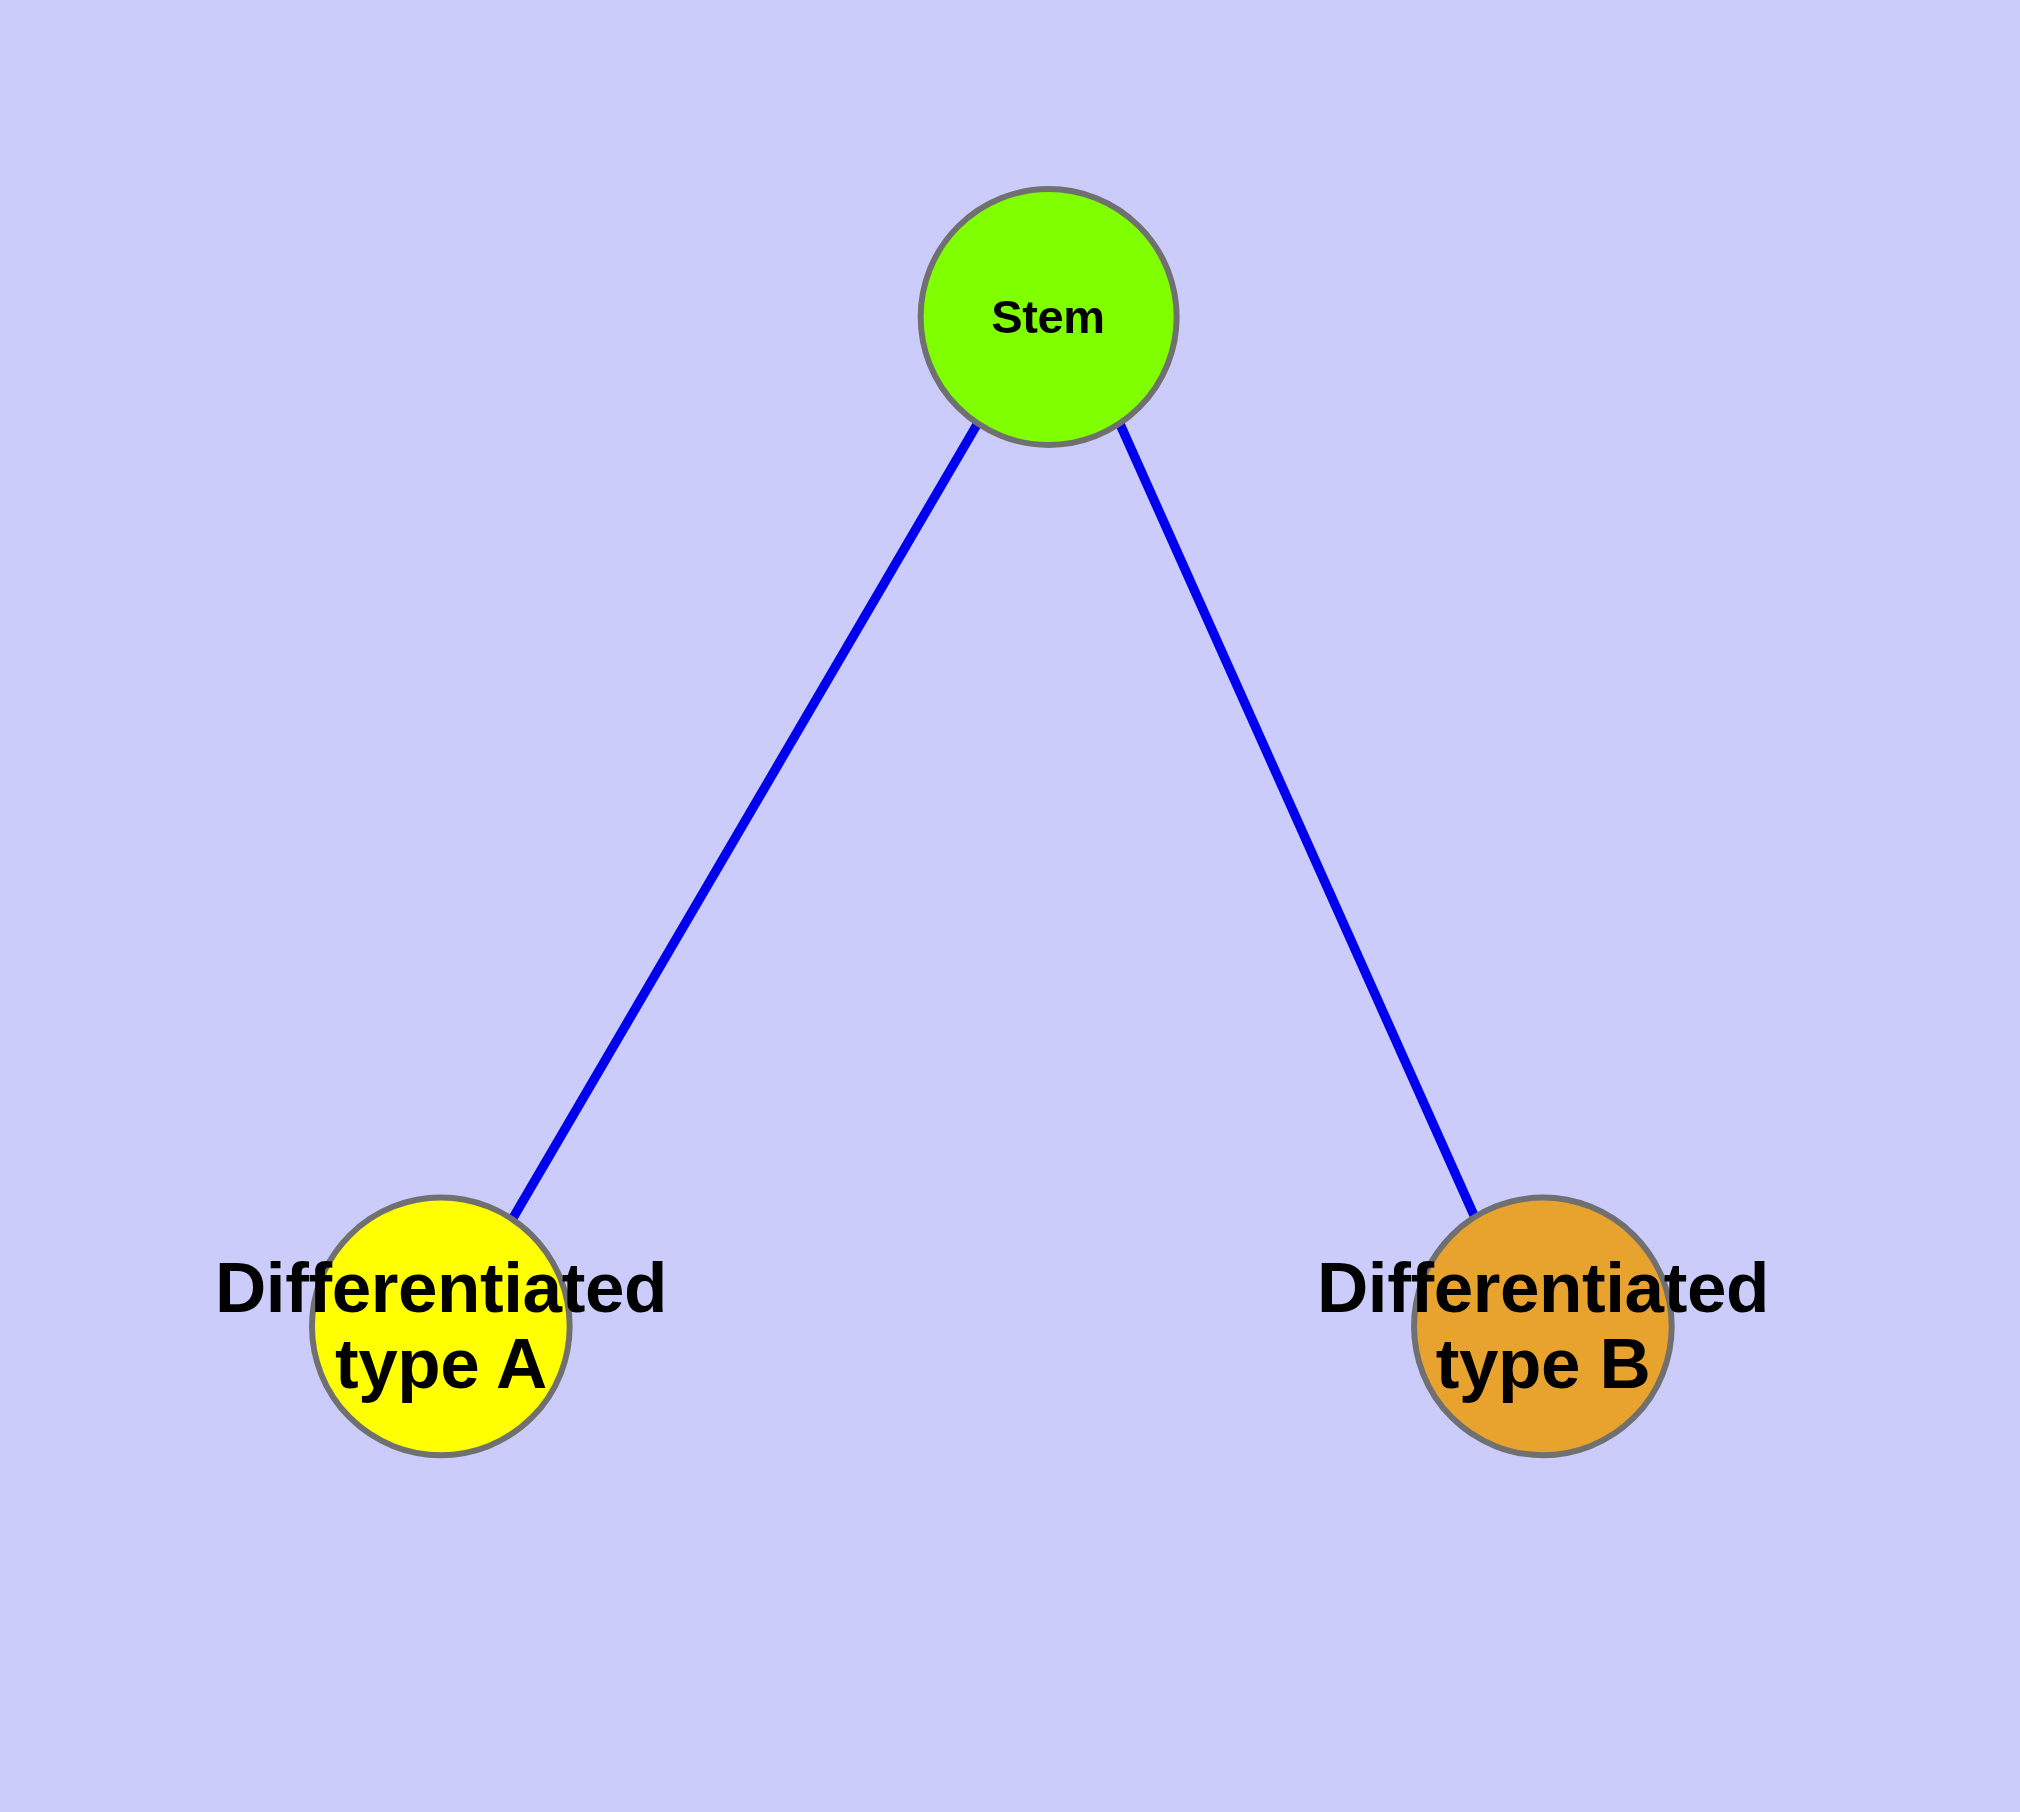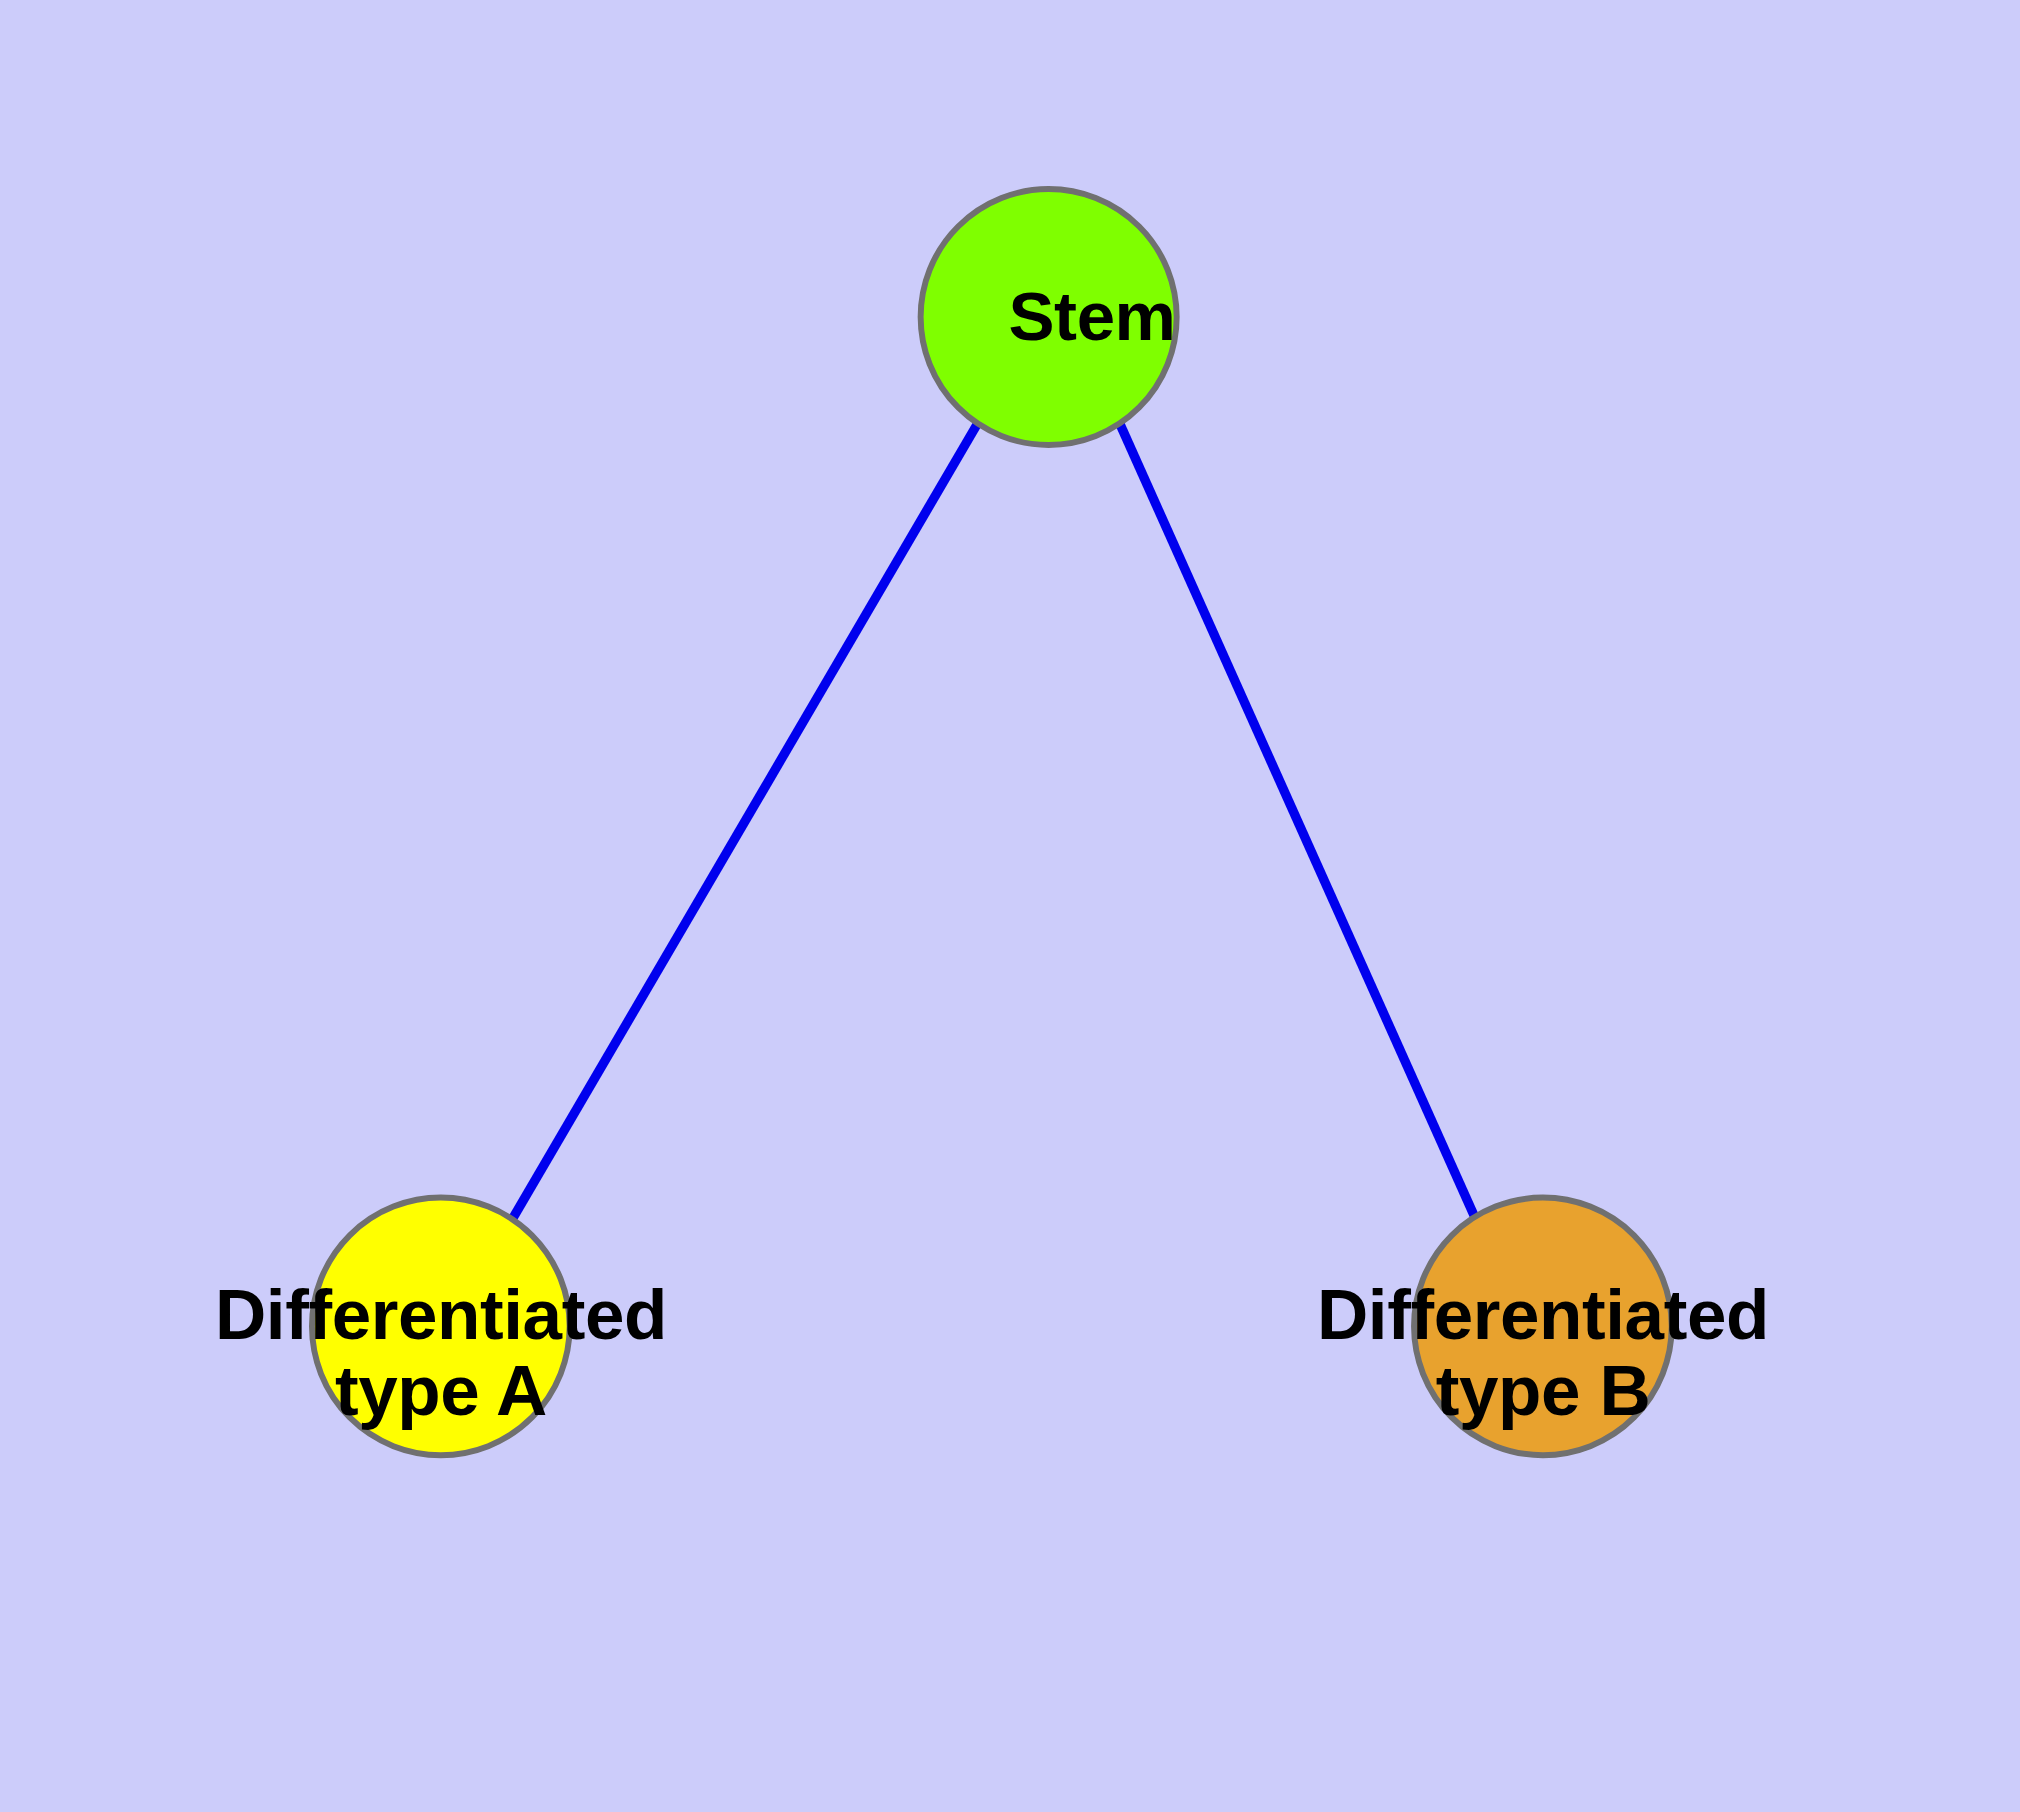--- a/index.html
+++ b/index.html
@@ -33,21 +33,21 @@
     position: absolute;
     color: #000000;
     font-weight: bold;
     text-align: center;
     line-height: 1.07;
     white-space: pre;
     pointer-events: none;
     transform: translate(-50%, -50%);
   }
   .label-stem   { font-size: 69px; letter-spacing: -0.4px; }
-  .label-diff   { font-size: 71px; letter-spacing: -0.4px; margin-top: 27px; }
+  .label-diff   { font-size: 71px; letter-spacing: -0.4px; }
 </style>
 </head>
 <body>
 
 <div id="canvas" style="width: 2021px; height: 1812px;">
 
   <div id="graph-bg" style="background: rgb(204, 204, 250);"></div>
 
   <svg id="graph-svg" viewBox="0 0 2384 2138" preserveAspectRatio="none" xmlns="http://www.w3.org/2000/svg" style="width: 2021px; height: 1812px;">
 
@@ -56,21 +56,21 @@
       <line class="graph-edge" x1="1321" y1="500" x2="1741" y2="1439" stroke="#0000ee" stroke-width="11" stroke-linecap="butt"></line>
     </g>
 
     <g>
       <circle class="graph-node" cx="1237" cy="374" r="151" fill="#7fff00" stroke="#707070" stroke-width="7"></circle>
       <circle class="graph-node" cx="520" cy="1565" r="152" fill="#ffff00" stroke="#707070" stroke-width="7"></circle>
       <circle class="graph-node" cx="1820" cy="1565" r="152" fill="#e8a22e" stroke="#707070" stroke-width="7"></circle>
     </g>
   </svg>
 
-  <div class="node-label label-stem" style="left: 1048px; top: 317px; font-size: 69px; color: rgb(0, 0, 0); margin-left: 44px;">Stem</div>
+  <div class="node-label label-stem" style="left: 1048px; top: 317px; font-size: 47px; color: rgb(0, 0, 0);">Stem</div>
 
   <div class="node-label label-diff" style="left: 441px; top: 1326px; font-size: 71px; color: rgb(0, 0, 0);">Differentiated
 type A</div>
 
   <div class="node-label label-diff" style="left: 1543px; top: 1326px; font-size: 71px; color: rgb(0, 0, 0);">Differentiated
 type B</div>
 
 </div>
 
 

